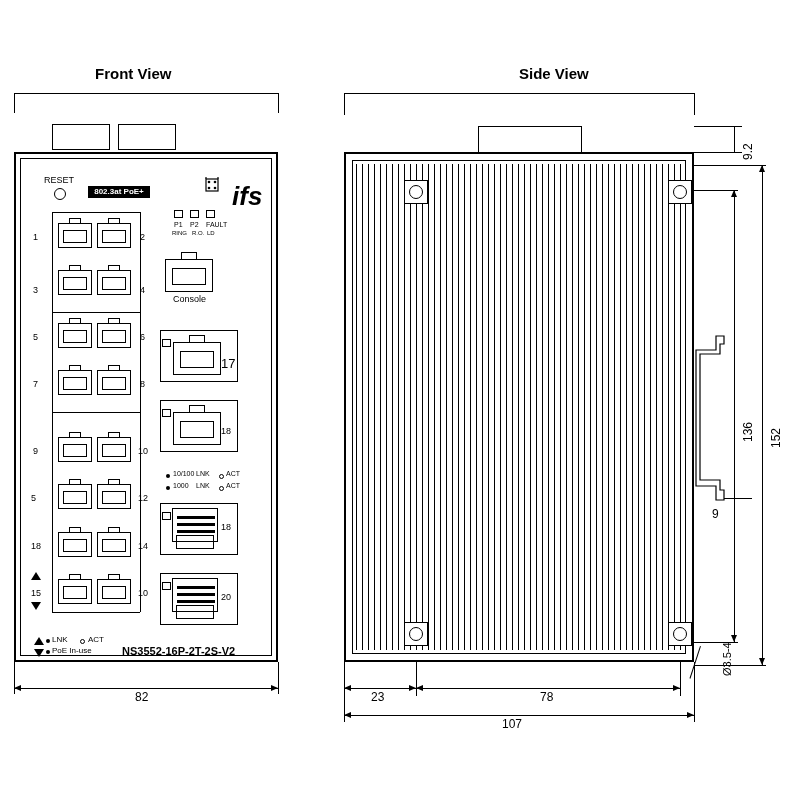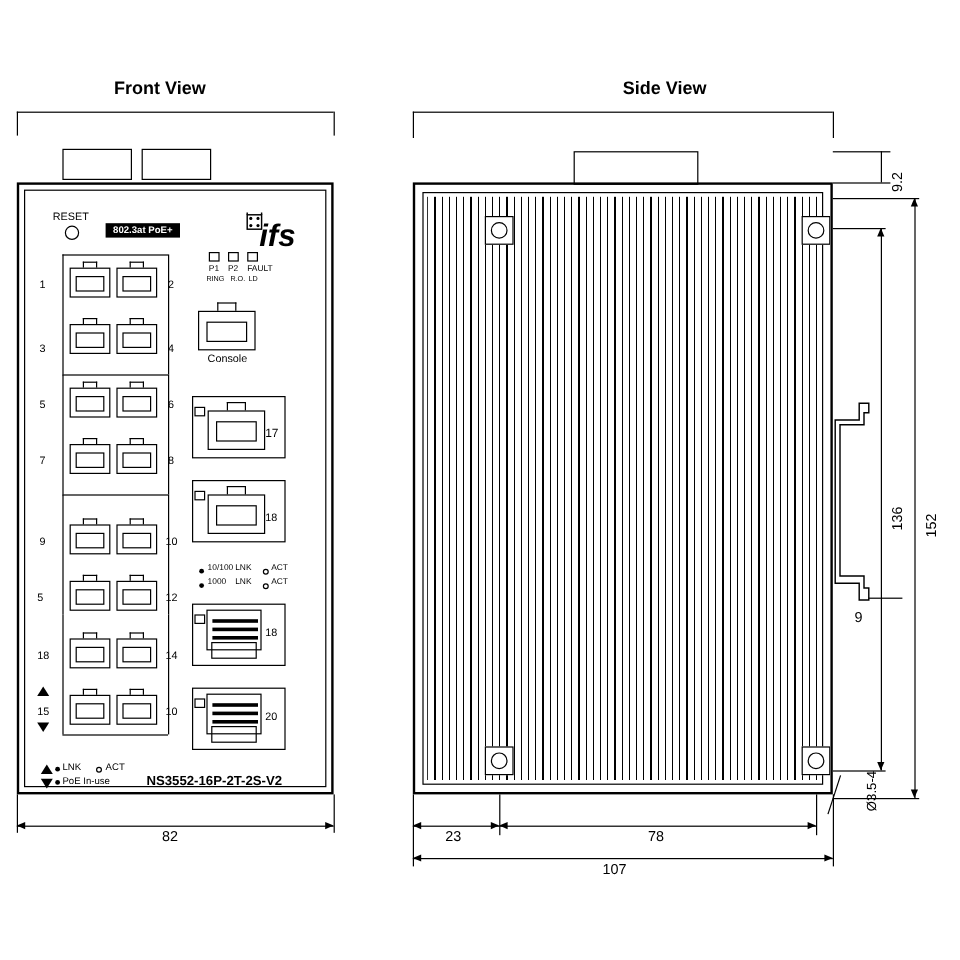--- a/index.html
+++ b/index.html
@@ -237,21 +237,21 @@
     <svg width="18" height="18" viewBox="0 0 18 18">
       <rect x="3" y="3" width="12" height="12" fill="none" stroke="#000" stroke-width="1.2"></rect>
       <circle cx="6" cy="6" r="1.3" fill="#000"></circle>
       <circle cx="12" cy="6" r="1.3" fill="#000"></circle>
       <circle cx="6" cy="12" r="1.3" fill="#000"></circle>
       <circle cx="12" cy="12" r="1.3" fill="#000"></circle>
       <line x1="3" y1="1" x2="3" y2="3" stroke="#000" stroke-width="1.2"></line>
       <line x1="15" y1="1" x2="15" y2="3" stroke="#000" stroke-width="1.2"></line>
     </svg>
   </div>
-  <div class="brandwrap" style="left:216px; top:183px;">ifs</div>
+  <div class="brandwrap" style="left:232px; top:183px;">ifs</div>
 
   <div class="led" style="left:174px; top:210px;"></div>
   <div class="led" style="left:190px; top:210px;"></div>
   <div class="led" style="left:206px; top:210px;"></div>
   <div class="lbl" style="left:174px; top:221px; font-size:7px;">P1</div>
   <div class="lbl" style="left:190px; top:221px; font-size:7px;">P2</div>
   <div class="lbl" style="left:206px; top:221px; font-size:7px;">FAULT</div>
   <div class="lbl" style="left:172px; top:230px; font-size:6px;">RING</div>
   <div class="lbl" style="left:192px; top:230px; font-size:6px;">R.O.</div>
   <div class="lbl" style="left:207px; top:230px; font-size:6px;">LD</div>
@@ -375,21 +375,21 @@
   <div class="line-v" style="left:140px; top:412px; height:100px;"></div>
   <div class="line-v" style="left:52px; top:512px; height:100px;"></div>
   <div class="line-v" style="left:140px; top:512px; height:100px;"></div>
 
   <div class="led" style="left:162px; top:339px;"></div>
   <div class="bigport" style="left:173px; top:335px;">
       <div class="ptab"></div>
       <div class="pbody"></div>
       <div class="pin"></div>
     </div>
-  <div class="lbl" style="left:221px; top:357px; font-size:10px;">17</div>
+  <div class="lbl" style="left:221px; top:357px; font-size:13px;">17</div>
   <div class="box" style="left:160px; top:330px; width:78px; height:52px;"></div>
 
   <div class="led" style="left:162px; top:409px;"></div>
   <div class="bigport" style="left:173px; top:405px;">
       <div class="ptab"></div>
       <div class="pbody"></div>
       <div class="pin"></div>
     </div>
   <div class="lbl" style="left:221px; top:427px; font-size:9px;">18</div>
   <div class="box" style="left:160px; top:400px; width:78px; height:52px;"></div>

